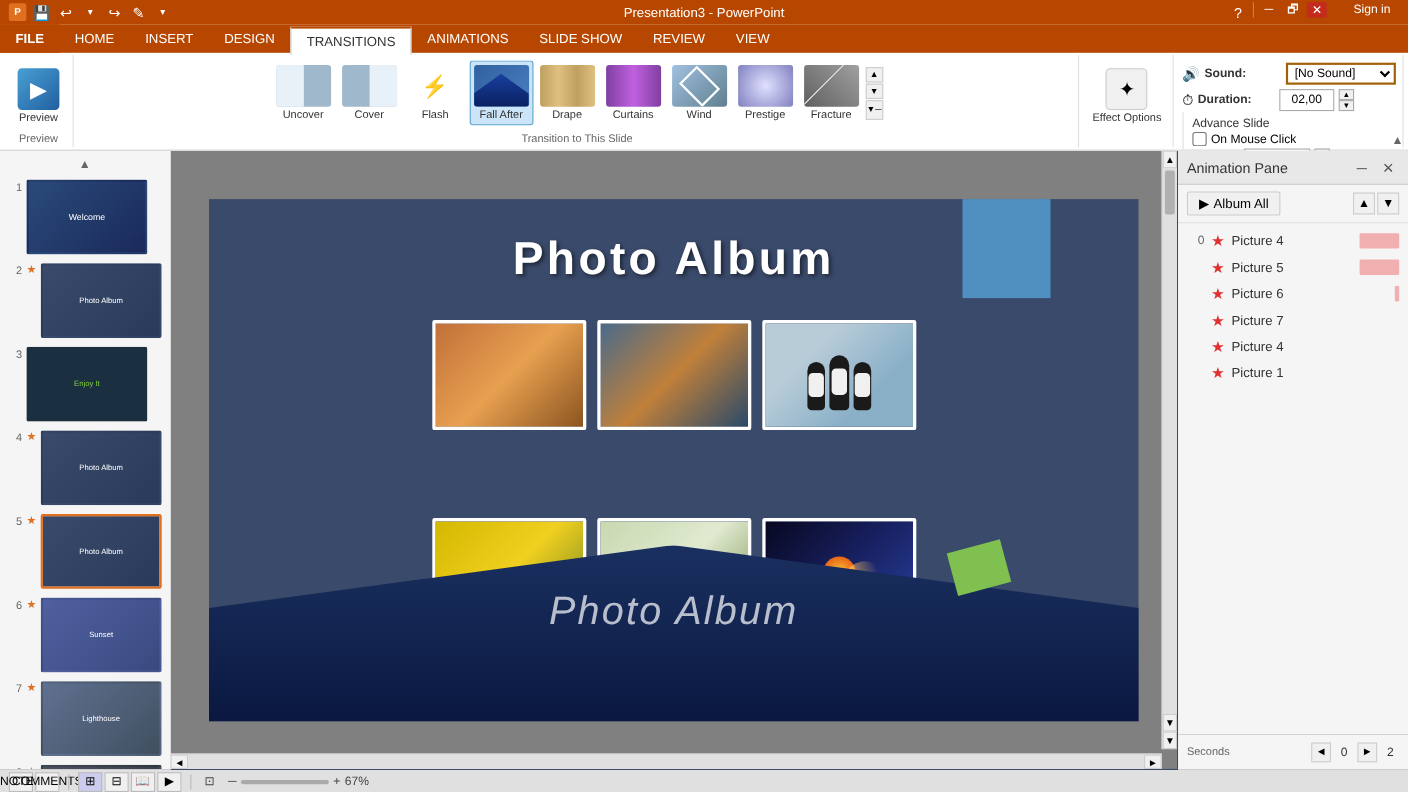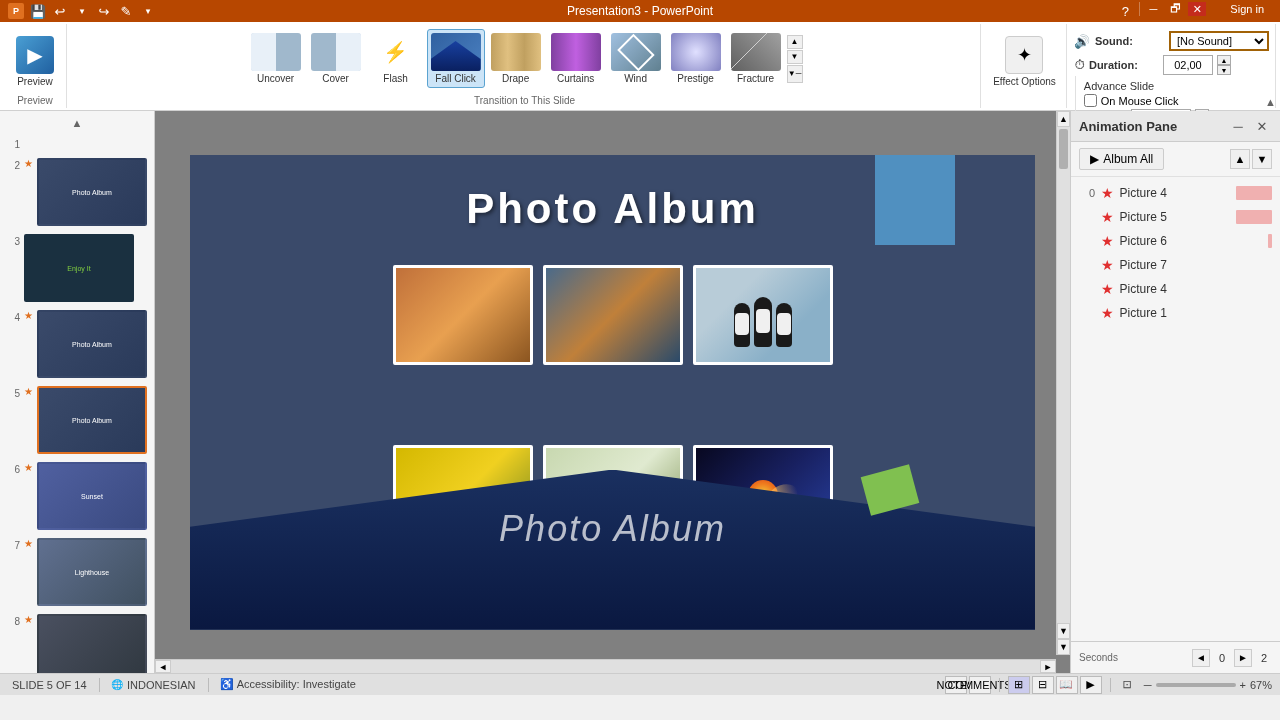--- a/index.html
+++ b/index.html
@@ -83,21 +83,21 @@
     .photo-cell.flowers { background: linear-gradient(135deg, #e0c020, #f0d030, #608020); }
     .photo-cell.white-flower { background: linear-gradient(135deg, #d0d8c0, #e8eee0, #6a8050); }
     .photo-cell.comet { background: linear-gradient(135deg, #0a1a4a, #1a3a6a, #304080); }
     .fold-effect { position: absolute; bottom: 0; left: -50px; right: -50px; height: 160px; background: linear-gradient(180deg, #1a3060 0%, #0a1840 100%); clip-path: polygon(0% 40%, 50% 0%, 100% 40%, 100% 100%, 0% 100%); }
     .blue-rect { position: absolute; top: 0; right: 80px; width: 80px; height: 90px; background: #5090c0; }
     .green-card { position: absolute; bottom: 120px; right: 120px; width: 50px; height: 40px; background: #80c050; transform: rotate(-15deg); }
 
     
     #anim-pane { width: 210px; background: #f5f5f5; border-left: 1px solid #ccc; display: flex; flex-direction: column; }
     #anim-header { background: #e8e8e8; border-bottom: 1px solid #ccc; padding: 6px 8px; display: flex; align-items: center; justify-content: space-between; }
-    #anim-title { font-size: 13px; font-weight: 700; color: #333; }
+    #anim-title { font-size: 13px; font-weight: 400; color: #333; }
     #anim-header-btns { display: flex; gap: 4px; }
     .anim-header-btn { width: 20px; height: 18px; border: none; background: transparent; cursor: pointer; font-size: 13px; color: #555; display: flex; align-items: center; justify-content: center; }
 
     #anim-toolbar { padding: 6px 8px; display: flex; align-items: center; justify-content: space-between; border-bottom: 1px solid #e0e0e0; }
     .play-all-btn { background: #f0f0f0; border: 1px solid #ccc; padding: 3px 10px; cursor: pointer; font-size: 12px; display: flex; align-items: center; gap: 4px; border-radius: 2px; }
     .anim-nav-btns { display: flex; gap: 2px; }
     .anim-nav-btn { width: 20px; height: 20px; border: 1px solid #ccc; background: #f0f0f0; cursor: pointer; font-size: 11px; display: flex; align-items: center; justify-content: center; }
 
     #anim-list { flex: 1; overflow-y: auto; padding: 4px 0; }
     .anim-item { display: flex; align-items: center; gap: 6px; padding: 4px 8px; cursor: pointer; }
@@ -140,20 +140,31 @@
     <div style="width:1px;background:rgba(255,255,255,0.3);height:14px;"></div>
     <div class="win-btn">─</div>
     <div class="win-btn">🗗</div>
     <div class="win-btn" style="background:#c42b1c;">✕</div>
     <div style="width:8px;"></div>
     <div class="win-btn" style="width:auto;padding:0 8px;font-size:11px;">Sign in</div>
   </div>
 </div>
 
 <div id="ribbon">
+  <div id="ribbon-tabs">
+    <div class="ribbon-tab file">FILE</div>
+    <div class="ribbon-tab">HOME</div>
+    <div class="ribbon-tab">INSERT</div>
+    <div class="ribbon-tab">DESIGN</div>
+    <div class="ribbon-tab active">TRANSITIONS</div>
+    <div class="ribbon-tab">ANIMATIONS</div>
+    <div class="ribbon-tab">SLIDE SHOW</div>
+    <div class="ribbon-tab">REVIEW</div>
+    <div class="ribbon-tab">VIEW</div>
+  </div>
 
   <div id="ribbon-content">
 
     <div class="ribbon-group">
       <div class="ribbon-items">
         <div class="preview-btn">
           <div class="preview-icon">▶</div>
           <div class="preview-label">Preview</div>
         </div>
       </div>
@@ -180,21 +191,21 @@
 
           <div class="transition-item">
             <div class="trans-icon" style="background:#fff;display:flex;align-items:center;justify-content:center;font-size:20px;color:#ffcc00;">⚡</div>
             <div class="trans-label">Flash</div>
           </div>
 
           <div class="transition-item active">
             <div class="trans-icon" style="background:linear-gradient(135deg,#3060a0,#4a80c0);position:relative;">
               <div style="position:absolute;bottom:0;left:0;right:0;height:30px;background:linear-gradient(180deg,#1840a0,#0a2060);clip-path:polygon(0% 60%,50% 0%,100% 60%,100% 100%,0% 100%);"></div>
             </div>
-            <div class="trans-label">Fall Click</div>
+            <div class="trans-label">Fall After</div>
           </div>
 
           <div class="transition-item">
             <div class="trans-icon" style="background:linear-gradient(90deg,#c0a060,#e0c080,#c0a060,#e0c080);">
             </div>
             <div class="trans-label">Drape</div>
           </div>
 
           <div class="transition-item">
             <div class="trans-icon" style="background:linear-gradient(90deg,#8040a0,#c060e0,#8040a0);">
@@ -295,20 +306,23 @@
 </div>
 
 <div id="main" style="height:calc(720px - 22px - 114px - 22px);display:flex;">
 
   <div id="slide-panel">
 
     <div style="text-align:center;font-size:11px;cursor:pointer;color:#666;padding:2px;">▲</div>
 
     <div class="slide-thumb">
       <div class="slide-num">1</div>
+      <div class="thumb-img" style="background:linear-gradient(135deg,#2a4a7a,#1a2a5a);">
+        <div style="color:white;font-size:8px;text-align:center;padding:4px;">Welcome</div>
+      </div>
     </div>
 
     <div class="slide-thumb">
       <div class="slide-num">2</div>
       <span class="slide-marker">★</span>
       <div class="thumb-img" style="background:linear-gradient(135deg,#3a4a6a,#2a3a5a);">
         <div style="color:white;font-size:7px;text-align:center;padding:2px;">Photo Album</div>
       </div>
     </div>
 
@@ -496,32 +510,20 @@
       <div style="font-size:10px;color:#666;flex:1;">Seconds</div>
       <div class="timeline-nav">◄</div>
       <div style="font-size:11px;color:#333;min-width:16px;text-align:center;">0</div>
       <div class="timeline-nav">►</div>
       <div style="font-size:11px;color:#333;min-width:16px;text-align:center;">2</div>
     </div>
   </div>
 </div>
 
 <div id="statusbar">
-  <div id="statusbar-left">
-    <div class="status-btn">SLIDE 5 OF 14</div>
-    <div style="width:1px;height:14px;background:#bbb;"></div>
-    <div class="status-btn">
-      <span style="font-size:10px;">🌐</span>
-      <span>INDONESIAN</span>
-    </div>
-    <div style="width:1px;height:14px;background:#bbb;"></div>
-    <div class="status-btn">
-      <span>♿ Accessibility: Investigate</span>
-    </div>
-  </div>
   <div id="statusbar-right">
     <div class="view-btns">
       <button class="view-btn">
         <span>NOTES</span>
       </button>
       <button class="view-btn">
         <span>COMMENTS</span>
       </button>
     </div>
     <div style="width:1px;height:14px;background:#bbb;"></div>

